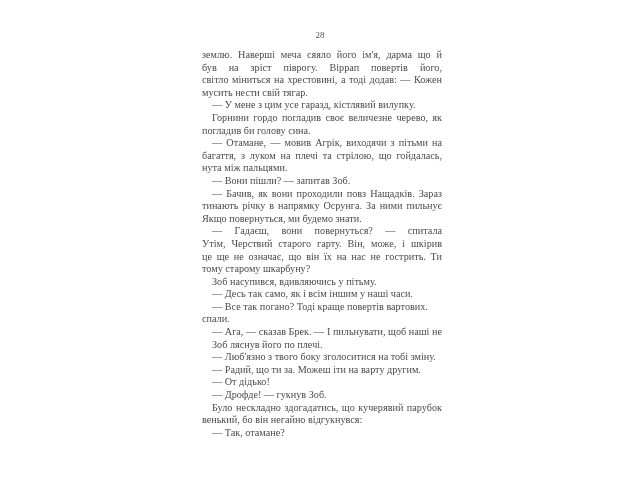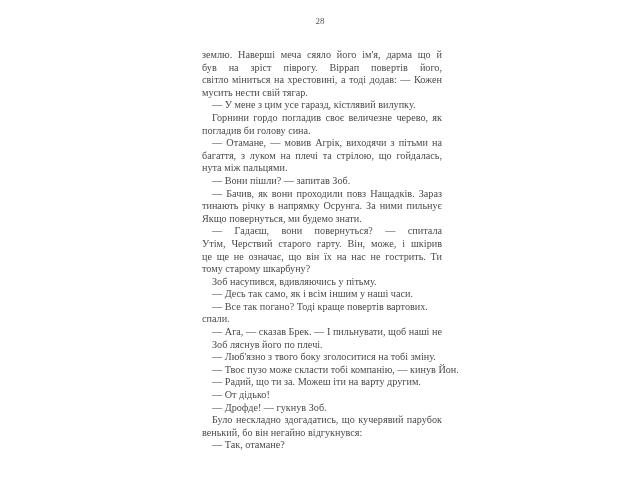--- a/index.html
+++ b/index.html
@@ -1,18 +1,18 @@
 <!DOCTYPE html>
 <html><head>
 <meta charset="utf-8">
 <style>
   html, body { margin: 0; padding: 0; background: #ffffff; }
   body { width: 640px; height: 480px; position: relative; overflow: hidden; }
   .page-number {
-    position: absolute; top: 16px; left: 0; width: 640px; text-align: center;
+    position: absolute; top: 30px; left: 0; width: 640px; text-align: center;
     font-family: Liberation Serif, serif; font-size: 9px; color: #555;
   }
   .text-block {
     position: absolute; top: 49px; left: 202px; width: 240px;
     font-family: "Liberation Serif", serif; font-size: 10.2px; line-height: 12.6px;
     color: #4a4a4a;
   }
   .line { white-space: nowrap; height: 12.6px; overflow: visible; }
   .line.justify { text-align: justify; text-align-last: justify; white-space: normal; height: 12.6px; overflow: hidden; }
   .line.indent { padding-left: 10px; }
@@ -41,20 +41,19 @@
     <div class="line justify">Утім, Черствий старого гарту. Він, може, і шкірив зуби, та</div>
     <div class="line justify">це ще не означає, що він їх на нас не гострить. Ти віриш</div>
     <div class="line">тому старому шкарбуну?</div>
     <div class="line indent">Зоб насупився, вдивляючись у пітьму.</div>
     <div class="line indent">— Десь так само, як і всім іншим у наші часи.</div>
     <div class="line indent">— Все так погано? Тоді краще повертів вартових.</div>
     <div class="line">спали.</div>
     <div class="line indent justify">— Ага, — сказав Брек. — І пильнувати, щоб наші не</div>
     <div class="line indent">Зоб ляснув його по плечі.</div>
     <div class="line indent">— Люб'язно з твого боку зголоситися на тобі зміну.</div>
-    <div class="line indent">— Твоє пузо може скласти тобі компанію, — кинув Йон.</div>
     <div class="line indent">— Радий, що ти за. Можеш іти на варту другим.</div>
     <div class="line indent">— От дідько!</div>
     <div class="line indent">— Дрофде! — гукнув Зоб.</div>
     <div class="line indent justify">Було нескладно здогадатись, що кучерявий парубок но-</div>
     <div class="line">венький, бо він негайно відгукнувся:</div>
     <div class="line indent">— Так, отамане?</div>
   </div>
 
 </body></html>

